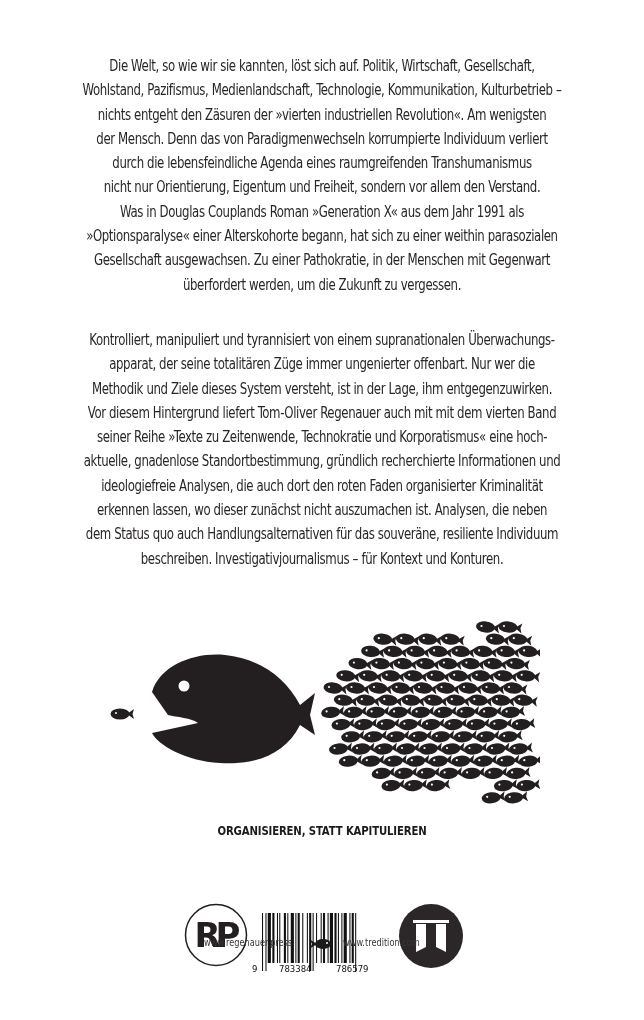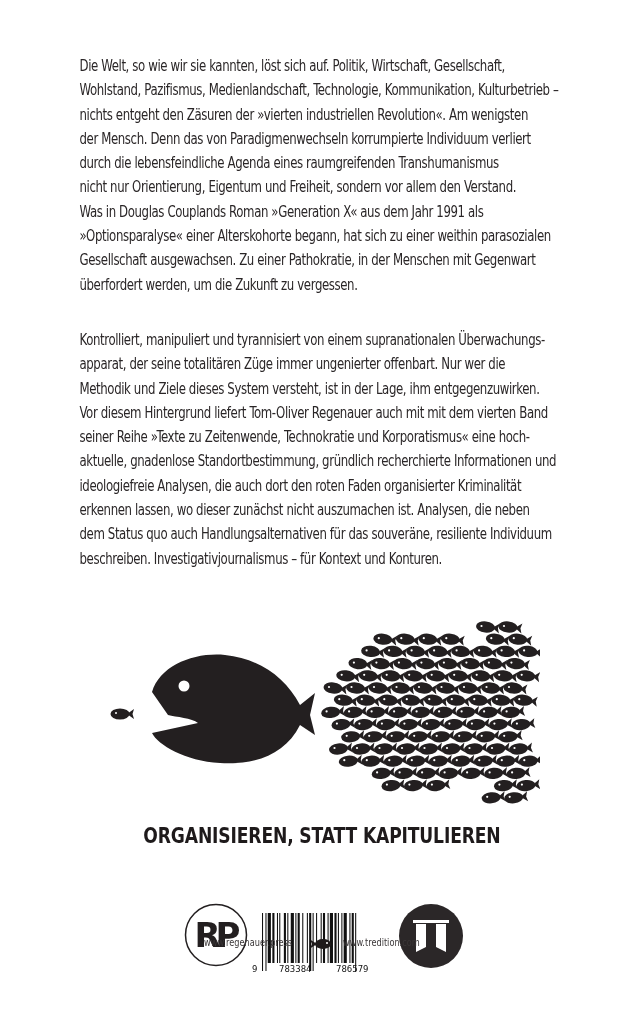--- a/index.html
+++ b/index.html
@@ -1,27 +1,27 @@
 <!DOCTYPE html>
 <html><head>
 <meta charset="utf-8">
 <style>
   html, body { margin: 0; padding: 0; background: #ffffff; }
   body { width: 644px; height: 1020px; position: relative; overflow: hidden;
          font-family: "DejaVu Sans", sans-serif; color: #231f20; }
-  .blurb { position: absolute; left: 40px; width: 564px; 
+  .blurb { position: absolute; left: 40px; width: 564px; text-align: center;
            font-family: "DejaVu Sans", sans-serif; font-stretch: condensed;
            font-size: 15.2px; line-height: 24.3px; letter-spacing: -0.45px;
            color: #2a2627; }
   .blurb .ln { display: block; white-space: nowrap; transform: scaleX(0.86); transform-origin: center; }
   #p1 { top: 54px; }
   #p2 { top: 328px; }
   #fish-art { position: absolute; left: 100px; top: 605px; width: 440px; height: 200px; }
   #slogan { position: absolute; left: 0; width: 644px; top: 823px; text-align: center;
-            font-family: "DejaVu Sans", sans-serif; font-weight: bold; font-size: 22px;
+            font-family: "DejaVu Sans", sans-serif; font-weight: bold; font-size: 13px;
             letter-spacing: -0.2px; color: #1e1a1b; }
   #slogan span { display: inline-block; transform: scaleX(0.78); transform-origin: center; }
   .logo { position: absolute; }
   #rp-logo { left: 184px; top: 903px; width: 64px; height: 64px; }
   #barcode { position: absolute; left: 252px; top: 913px; width: 142px; height: 60px; }
   #tr-logo { left: 398px; top: 903px; width: 66px; height: 66px; }
   #footer { position: absolute; top: 935px; left: 0; width: 560px; height: 20px;
             font-family: "DejaVu Sans", sans-serif; font-size: 10px; color: #3a3637; }
   #footer .url { position: absolute; top: 2px; white-space: nowrap; transform: scaleX(0.82); }
   #url-left { left: 204px; transform-origin: left; }

